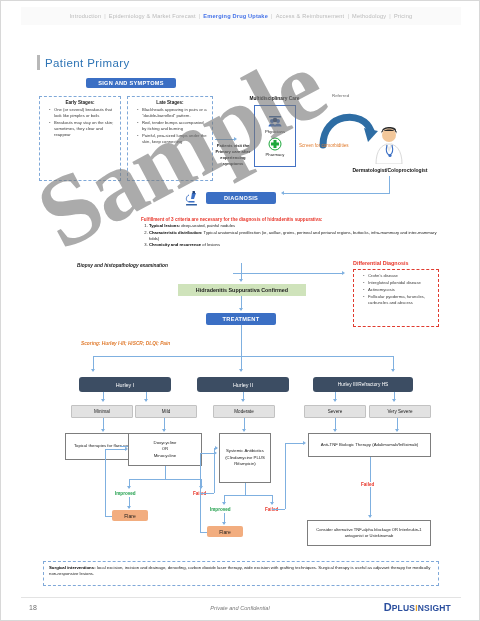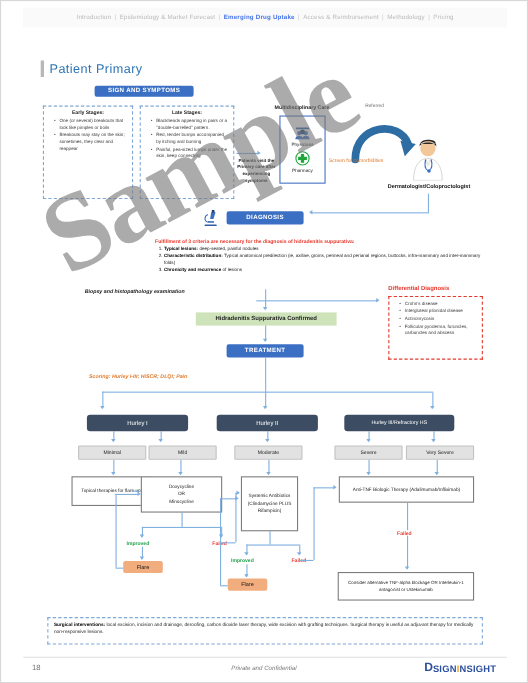--- a/index.html
+++ b/index.html
@@ -417,18 +417,18 @@
     <b>Surgical interventions:</b><span> local excision, incision and drainage, deroofing, carbon dioxide laser therapy, wide excision with grafting techniques. Surgical therapy is useful as adjuvant therapy for medically non-responsive lesions.</span>
   </div>
 
   <div id="wm-sample">Sample</div>
 
   <div id="footer-rule"></div>
   <div id="pageno">18</div>
   <div id="conf">Private and Confidential</div>
   <div id="logo">
     <span class="dl-d">D</span>
-    <span class="dl-rest">SIGN</span>
+    <span class="dl-rest">PLUS</span>
     <span class="dl-rest dl-i">I</span>
     <span class="dl-rest">NSIGHT</span>
   </div>
 
 </div>
 
 </body></html>

